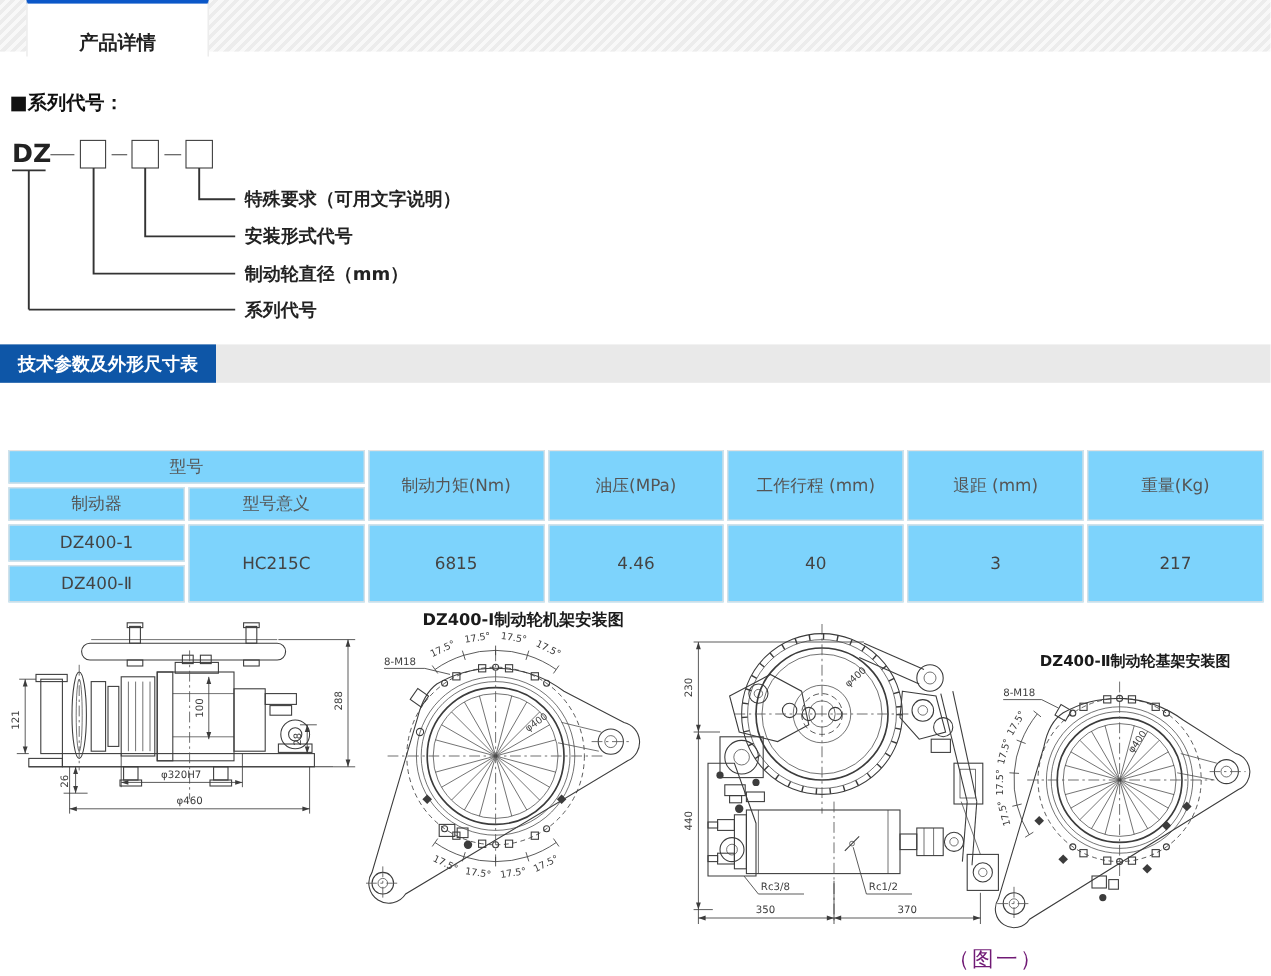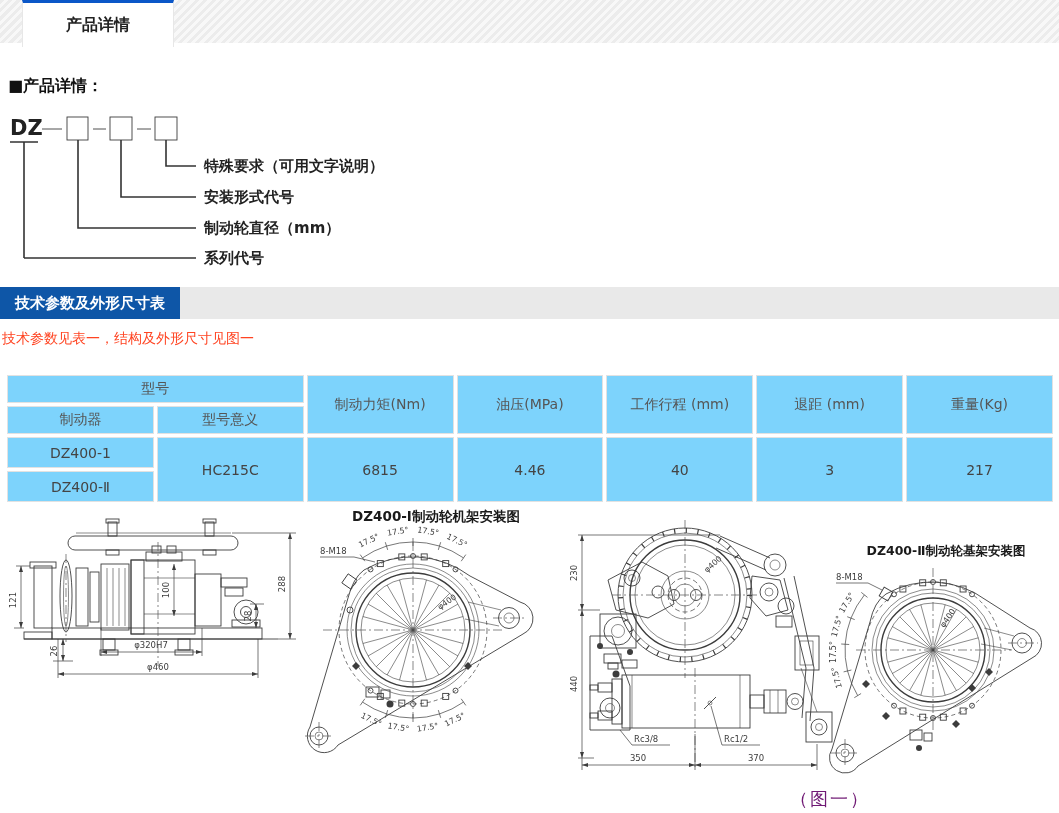--- a/index.html
+++ b/index.html
@@ -3,21 +3,21 @@
 <meta charset="utf-8">
 <style>
   html,body{margin:0;padding:0;background:#fff;}
   .page{position:relative;width:1059px;height:813px;background:#fff;overflow:hidden;
         font-family:"DejaVu Sans","Liberation Sans",sans-serif;color:#222;}
   
   .tabbar{position:absolute;left:0;top:0;width:1059px;height:43px;
           background:repeating-linear-gradient(135deg,#ececec 0 3px,#f8f8f8 3px 6px);}
   .tab{position:absolute;left:22px;top:0;width:152px;height:47px;background:#fff;
        border-top:3px solid #0b57c8;border-left:1px solid #e7e7e7;border-right:1px solid #e7e7e7;
-       box-sizing:border-box;display:flex;align-items:center;justify-content:center;
+       box-sizing:border-box;display:flex;align-items:flex-end;justify-content:center;
        font-size:16px;font-weight:bold;color:#222;}
   
   .model-heading{position:absolute;left:8px;top:76px;font-size:16px;font-weight:bold;color:#111;}
   .model-svg{position:absolute;left:4px;top:100px;}
   
   .banner{position:absolute;left:0;top:287px;width:1059px;height:32px;background:#e9e9e9;}
   .banner-label{position:absolute;left:0;top:0;width:180px;height:32px;background:#0e56a7;color:#fff;
        font-size:15px;font-weight:bold;display:flex;align-items:center;justify-content:center;}
   .note{position:absolute;left:2px;top:330px;font-size:14px;color:#ff4422;}
   
@@ -50,21 +50,21 @@
 <body>
 
 <div class="page">
 
   <div class="tabbar">
     <div class="tab">
       <span>产品详情</span>
     </div>
   </div>
 
-  <div class="model-heading">■产品详情：</div>
+  <div class="model-heading">■系列代号：</div>
 
   <svg class="model-svg" width="430" height="175" viewBox="0 0 430 175">
     <text class="mdz" x="6" y="35">DZ</text>
     <g>
       <line class="ln" x1="38" y1="29" x2="58" y2="29" stroke-width="2"></line>
       <rect class="ln" x="63" y="17" width="21" height="23" stroke-width="2"></rect>
       <line class="ln" x1="89" y1="29" x2="102" y2="29" stroke-width="2"></line>
       <rect class="ln" x="106" y="17" width="22" height="23" stroke-width="2"></rect>
       <line class="ln" x1="133" y1="29" x2="147" y2="29" stroke-width="2"></line>
       <rect class="ln" x="151" y="17" width="22" height="23" stroke-width="2"></rect>
@@ -77,21 +77,20 @@
     </g>
     <text class="mlabel" x="200" y="71">特殊要求（可用文字说明）</text>
     <text class="mlabel" x="200" y="102">安装形式代号</text>
     <text class="mlabel" x="200" y="133">制动轮直径（mm）</text>
     <text class="mlabel" x="200" y="163">系列代号</text>
   </svg>
 
   <div class="banner">
     <div class="banner-label">技术参数及外形尺寸表</div>
   </div>
-  <div class="note">技术参数见表一，结构及外形尺寸见图一</div>
 
   <div class="spec">
     <table class="spec-t">
       <colgroup>
           <col>
           <col>
           <col>
           <col>
           <col>
           <col>

